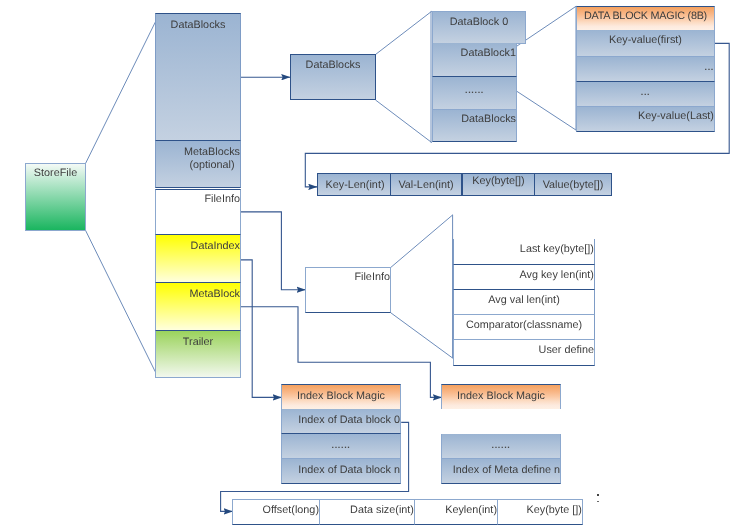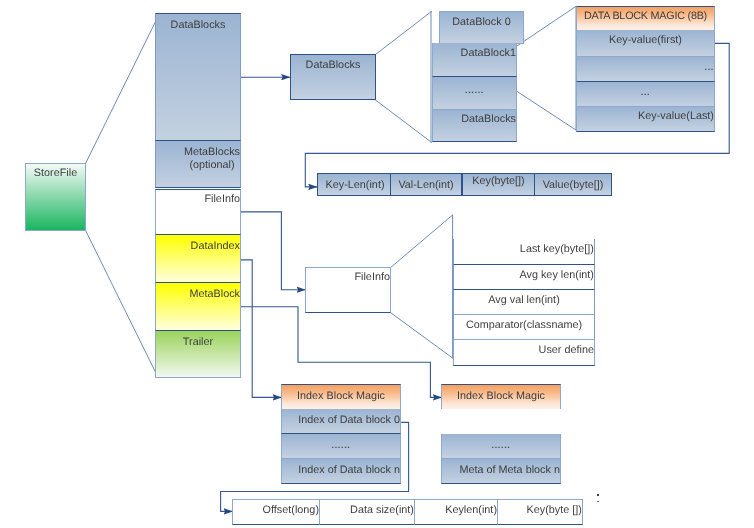--- a/index.html
+++ b/index.html
@@ -105,21 +105,21 @@
   <span class="lbl">MetaBlock</span>
 </div>
 <div class="box f-green sidel bb-light" style="left:155px;top:331px;width:86px;height:47px;padding-top:4.5px;">
   <span class="lbl">Trailer</span>
 </div>
 
 <div class="box f-blue bd-dark" style="left:290px;top:54px;width:86px;height:46px;padding-top:4px;">
   <span class="lbl">DataBlocks</span>
 </div>
 
-<div class="box f-blue sidel bt-light bb-light" style="left:432px;top:11px;width:85px;height:33px;padding-top:4px;margin-left:7px;">
+<div class="box f-blue sidel bt-light bb-light" style="left:432px;top:11px;width:94px;height:33px;padding-top:4px;">
   <span class="lbl">DataBlock 0</span>
 </div>
 <div class="box f-blue sidel bb-dark" style="left:432px;top:43px;width:85px;height:34px;padding-top:4px;">
   <span class="lbl">DataBlock1</span>
 </div>
 <div class="box f-blue sidel bb-light" style="left:432px;top:77px;width:85px;height:33px;padding-top:8px;">
   <span class="lbl dots">......</span>
 </div>
 <div class="box f-blue sidel bb-dark" style="left:432px;top:110px;width:85px;height:32px;padding-top:3px;">
   <span class="lbl">DataBlocks</span>
@@ -187,21 +187,21 @@
   <span class="lbl">Index of Data block n</span>
 </div>
 
 <div class="box f-orange sidel bt-dark" style="left:441px;top:384px;width:120px;height:25px;padding-top:5px;">
   <span class="lbl">Index Block Magic</span>
 </div>
 <div class="box f-blue sidel bb-light" style="left:441px;top:434px;width:120px;height:25px;padding-top:6px;">
   <span class="lbl dots">......</span>
 </div>
 <div class="box f-blue sidel bb-dark" style="left:441px;top:459px;width:120px;height:25px;padding-top:5px;">
-  <span class="lbl">Meta of Meta block n</span>
+  <span class="lbl">Index of Meta define n</span>
 </div>
 
 <div class="box f-white bd-light bb-dark" style="left:232px;top:499px;width:88px;height:26px;padding-top:3.5px;">
   <span class="lbl">Offset(long)</span>
 </div>
 <div class="box f-white bd-light bb-dark" style="left:319px;top:499px;width:96px;height:26px;padding-top:3.5px;">
   <span class="lbl">Data size(int)</span>
 </div>
 <div class="box f-white bd-light bb-dark" style="left:414px;top:499px;width:84px;height:26px;padding-top:3.5px;">
   <span class="lbl">Keylen(int)</span>

